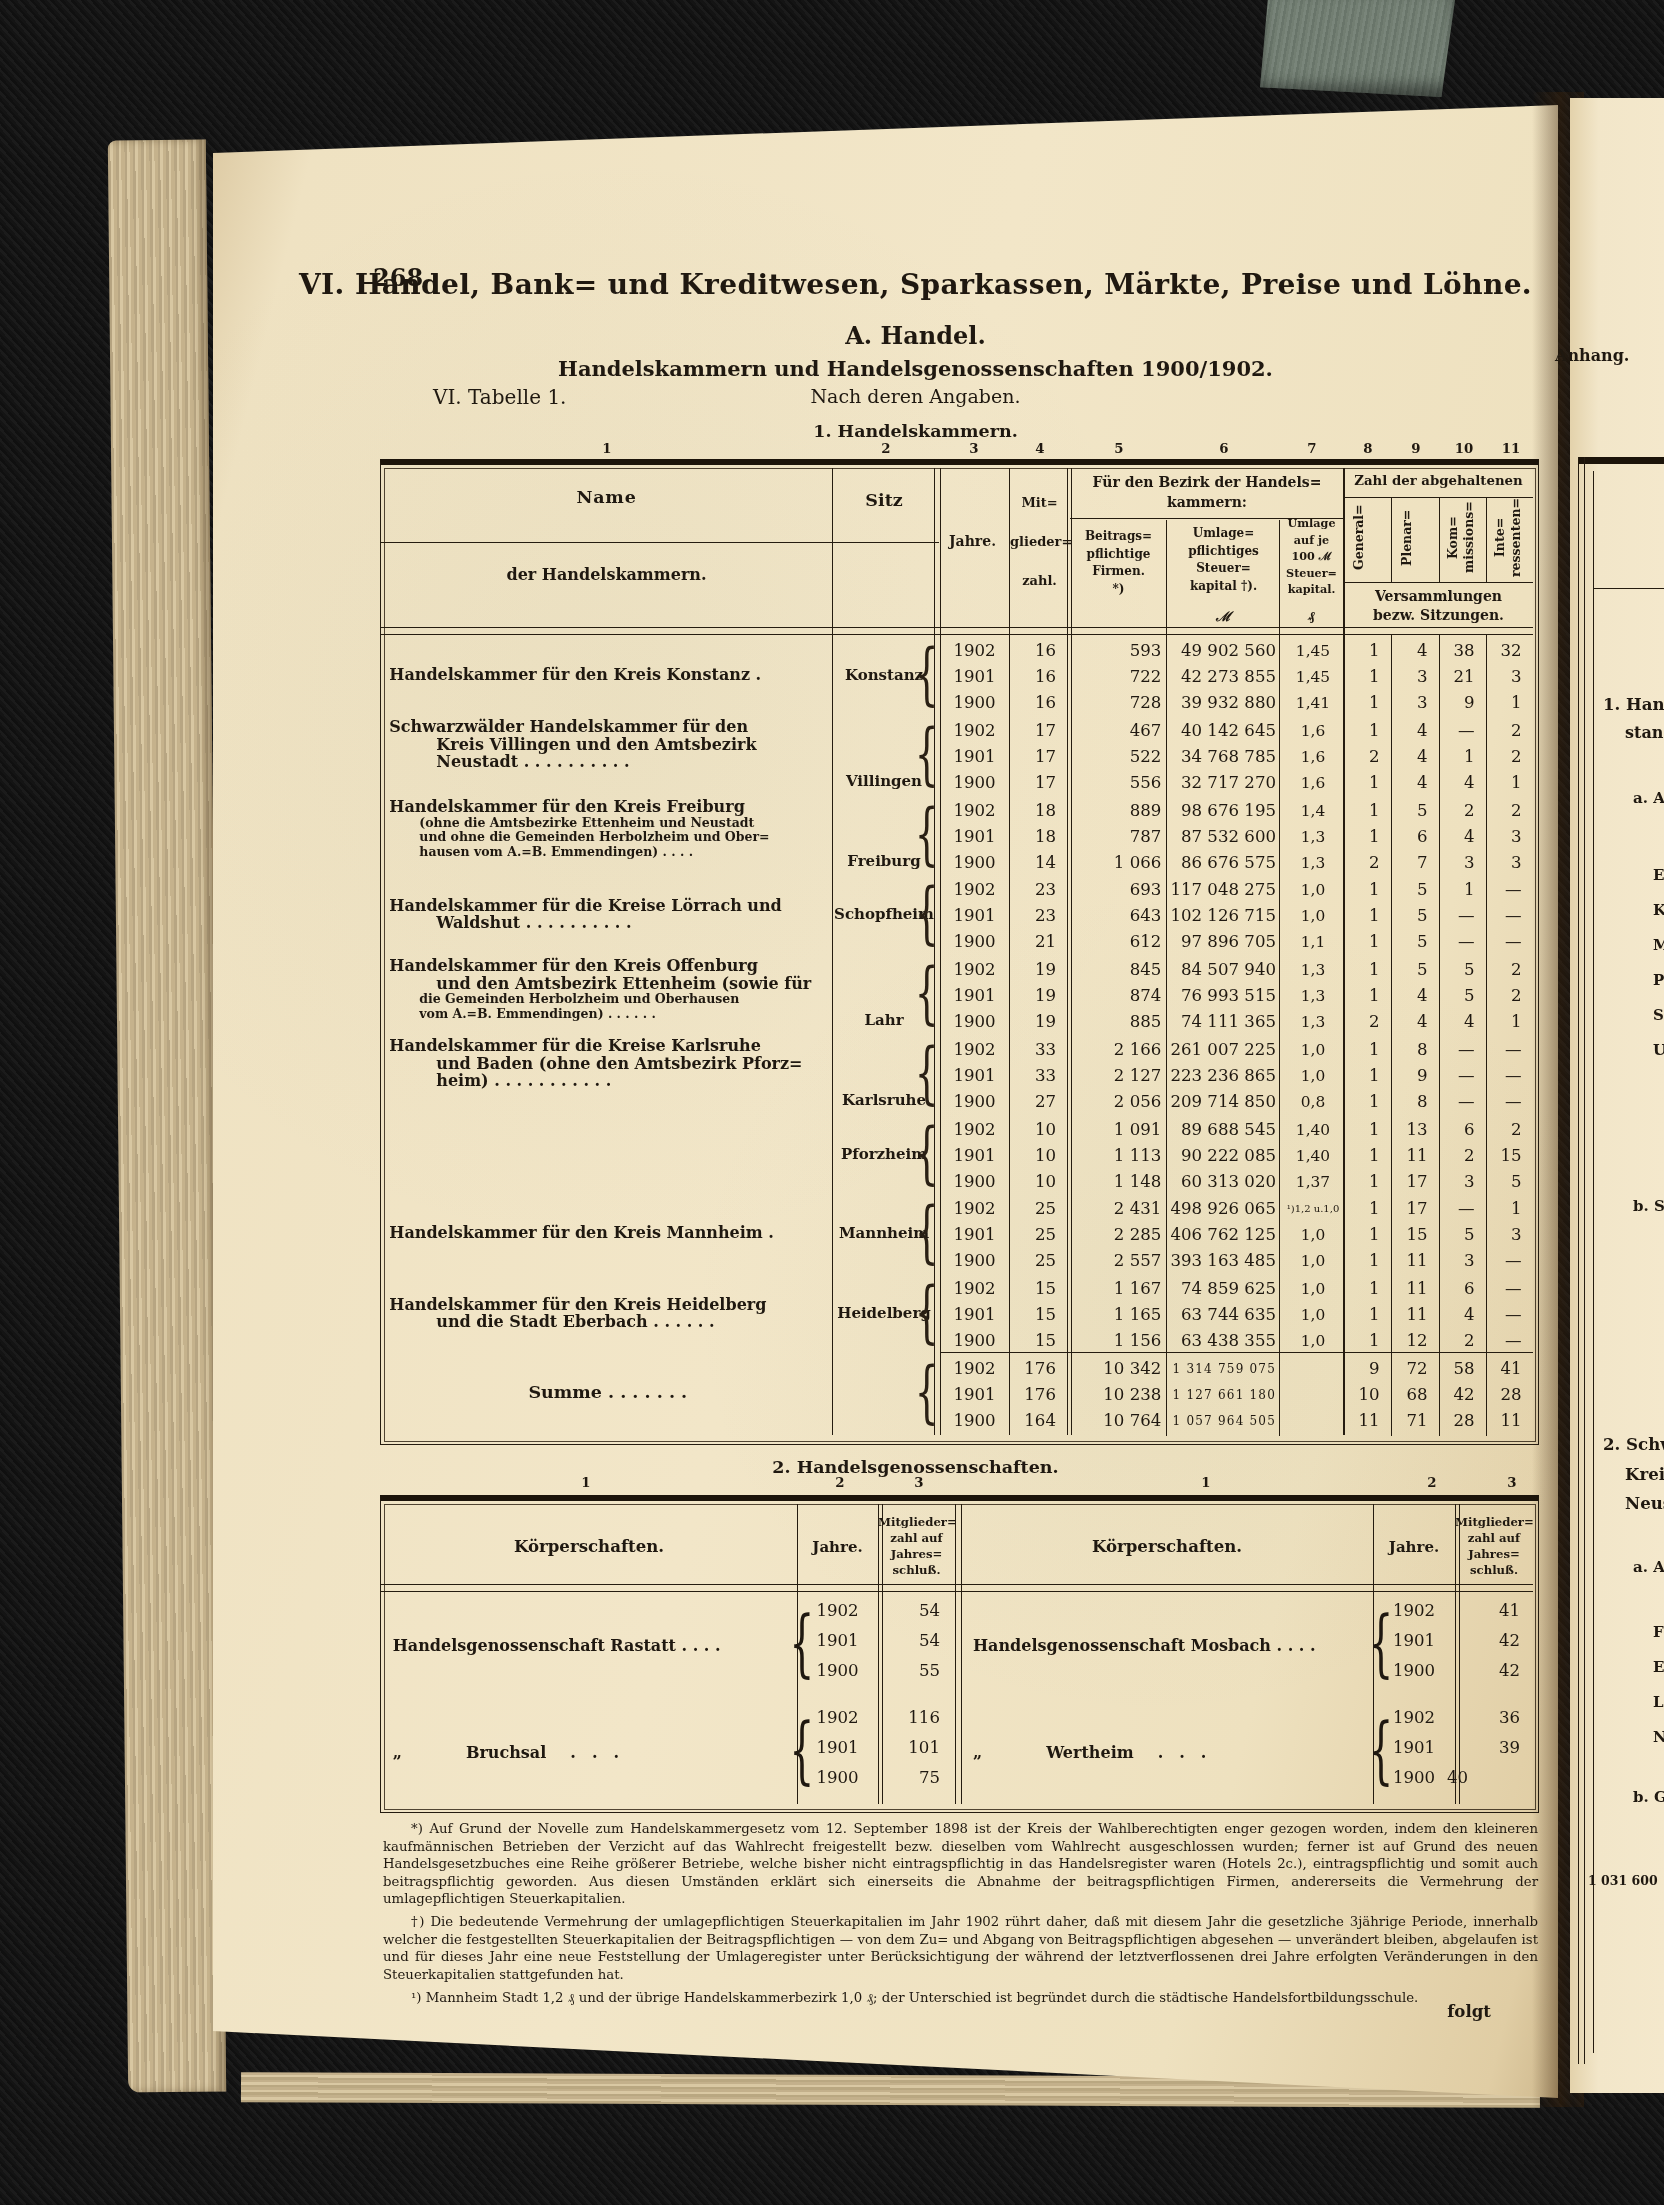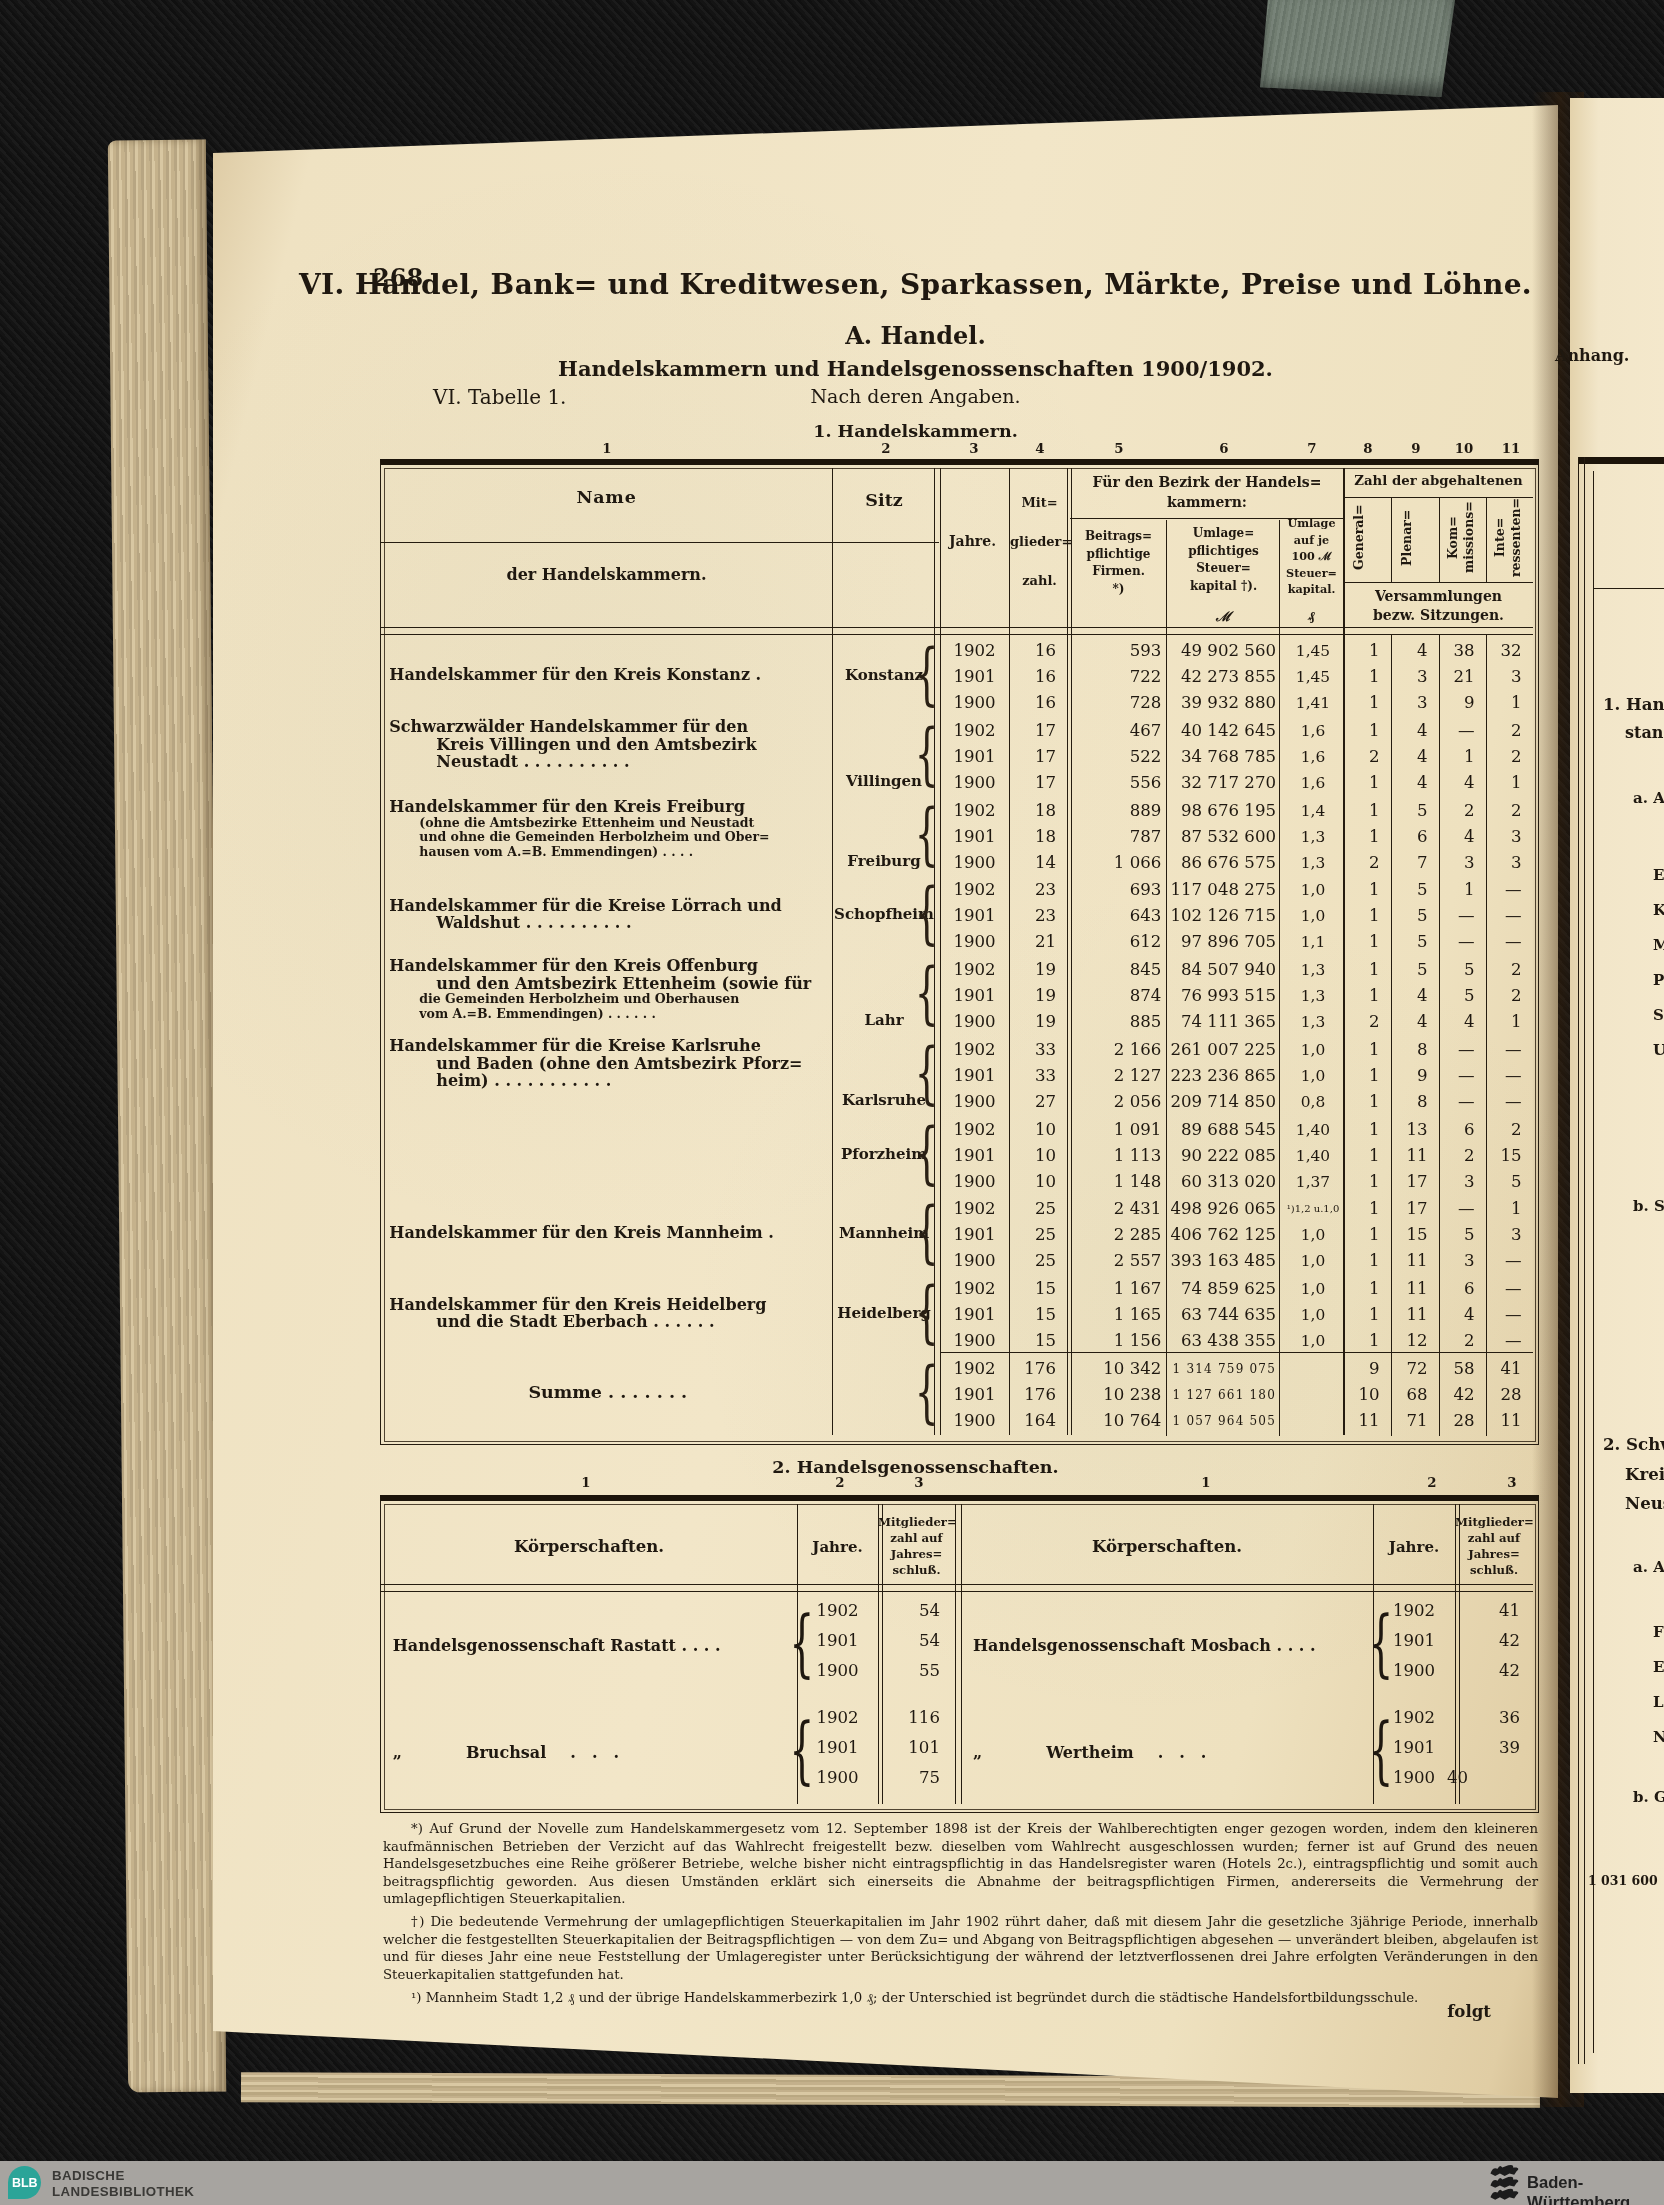--- a/index.html
+++ b/index.html
@@ -722,29 +722,14 @@
         <div class="rp-frag" style="left: 1633px; top: 1558px; font-size: 15px;">a. A</div>
         <div class="rp-frag" style="left: 1653px; top: 1623px; font-size: 15px;">F</div>
         <div class="rp-frag" style="left: 1653px; top: 1658px; font-size: 15px;">E</div>
         <div class="rp-frag" style="left: 1653px; top: 1693px; font-size: 15px;">L</div>
         <div class="rp-frag" style="left: 1653px; top: 1728px; font-size: 15px;">N</div>
         <div class="rp-frag" style="left: 1633px; top: 1788px; font-size: 15px;">b. G</div>
         <div class="rp-frag" style="left: 1588px; top: 1873px; font-size: 12.5px;">1 031 600</div>
       </div>
   </div>
 
-  <div id="footer">
-    <div id="blb-badge" style="background: rgb(43, 164, 152);">
-      <span>BLB</span>
-    </div>
-    <div class="blb-line" style="top:6.7px;">BADISCHE</div>
-    <div class="blb-line" style="top:23px;">LANDESBIBLIOTHEK</div>
-    <svg id="state-arms" width="37" height="38" viewBox="0 0 30 32">
-      <g fill="#1c1c1c">
-        <path d="M4 8 Q6 2 10 4 Q12 0 14 3 L19 1 Q24 0 23 3 L26 3 Q29 4 26 6 L24 9 L20 8 L16 10 L12 8 L8 10 Z"></path>
-        <path d="M4 18 Q6 12 10 14 Q12 10 14 13 L19 11 Q24 10 23 13 L26 13 Q29 14 26 16 L24 19 L20 18 L16 20 L12 18 L8 20 Z"></path>
-        <path d="M4 28 Q6 22 10 24 Q12 20 14 23 L19 21 Q24 20 23 23 L26 23 Q29 24 26 26 L24 29 L20 28 L16 30 L12 28 L8 30 Z"></path>
-      </g>
-    </svg>
-    <div id="state-name">Baden-Württemberg</div>
-  </div>
 </div>
 
 
 </body></html>

